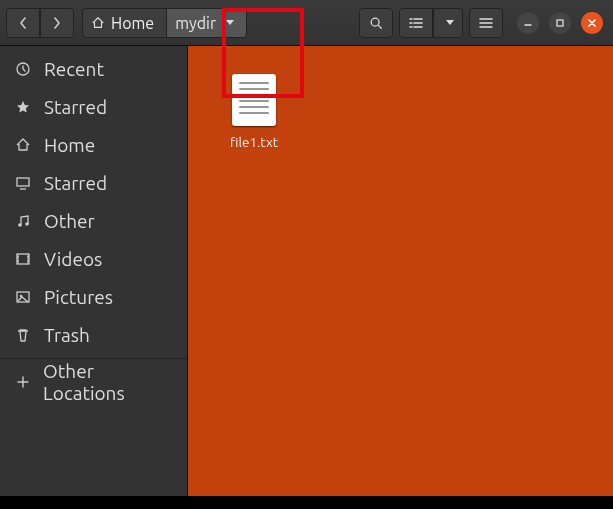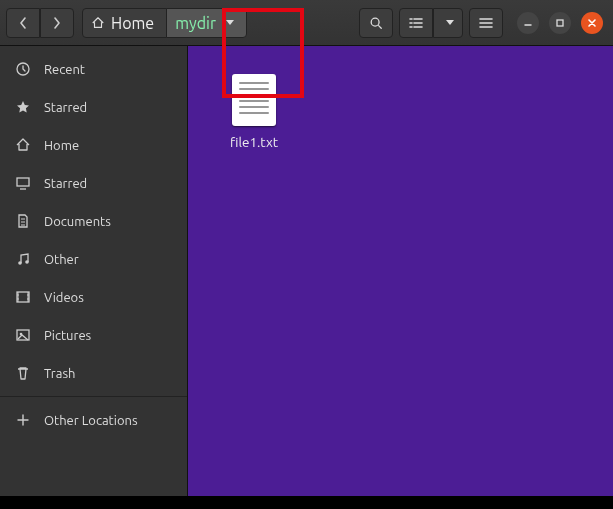--- a/index.html
+++ b/index.html
@@ -41,21 +41,21 @@
     height: 30px;
     background: #3d3d3d;
     border: 1px solid #222;
     display: flex; align-items: center;
     padding: 0 12px 0 8px;
     gap: 6px;
     color: #eee;
     cursor: pointer;
   }
   .pathseg:first-child { border-radius: 4px 0 0 4px; }
-  .pathseg.active { background: #555; color: #86efac; border-radius: 0 4px 4px 0; margin-left: -1px; }
+  .pathseg.active { background: #555; color: #e5e5e5; border-radius: 0 4px 4px 0; margin-left: -1px; }
   .spacer { flex: 1; }
   .tri-down {
     width: 0; height: 0;
     border-left: 4px solid transparent;
     border-right: 4px solid transparent;
     border-top: 5px solid #ddd;
     margin-left: 4px;
   }
   .winctl { display: flex; gap: 10px; margin-left: 8px; margin-right: 4px; }
   .circle {
@@ -74,28 +74,28 @@
     border-right: 1px solid #111;
     display: flex; flex-direction: column;
     padding-top: 4px;
   }
   .sb-item {
     display: flex; align-items: center;
     gap: 12px;
     padding: 0 14px;
     height: 38px;
     color: #ddd;
-    font-size: 13px;
+    font-size: 19px;
     cursor: pointer;
   }
   .sb-item .ic { width: 18px; display: flex; align-items: center; justify-content: center; }
   .sb-sep { height: 1px; background: #222; margin: 4px 0; }
   .content {
     flex: 1;
-    background: #4c1d95;
+    background: #c2410c;
     padding: 18px 0 0 34px;
     position: relative;
   }
   .file {
     display: inline-flex; flex-direction: column; align-items: center;
     gap: 8px;
     padding: 10px 8px 6px 8px;
     cursor: pointer;
   }
   .highlight-box {
@@ -229,29 +229,20 @@
       <div class="sb-item">
         <span class="ic">
           <svg width="16" height="16" viewBox="0 0 16 16">
               <rect x="2" y="3" width="12" height="8" stroke="#ccc" stroke-width="1.3" fill="none"></rect>
               <path d="M5 14h6" stroke="#ccc" stroke-width="1.3"></path>
             </svg>
         </span>
         <span>Starred</span>
       </div>
 
-      <div class="sb-item">
-        <span class="ic">
-          <svg width="16" height="16" viewBox="0 0 16 16">
-              <path d="M4 2h6l2 2v10H4z" stroke="#ccc" stroke-width="1.3" fill="none"></path>
-              <path d="M6 6h4M6 9h4M6 12h4" stroke="#ccc" stroke-width="1"></path>
-            </svg>
-        </span>
-        <span>Documents</span>
-      </div>
 
 
       <div class="sb-item">
         <span class="ic">
           <svg width="16" height="16" viewBox="0 0 16 16">
               <path d="M6 12V4l7-1v8" stroke="#ccc" stroke-width="1.3" fill="none"></path>
               <circle cx="5" cy="12" r="1.8" fill="#ccc"></circle>
               <circle cx="12" cy="11" r="1.8" fill="#ccc"></circle>
             </svg>
         </span>

